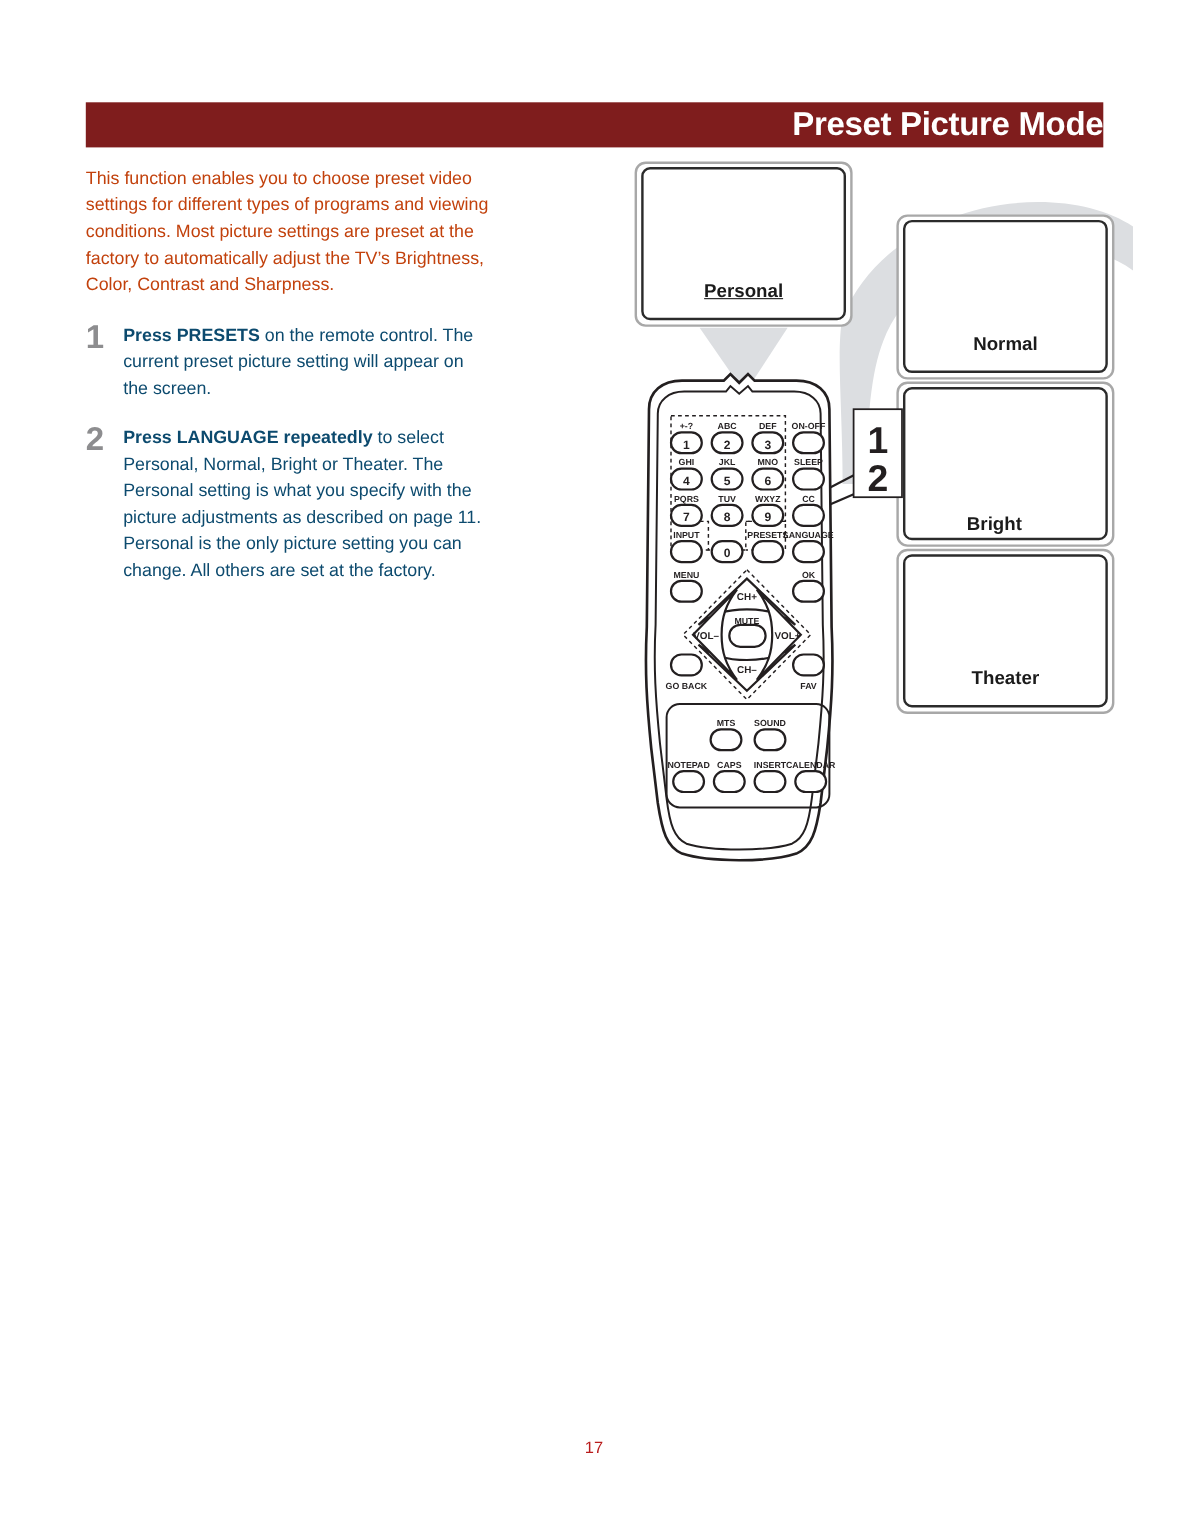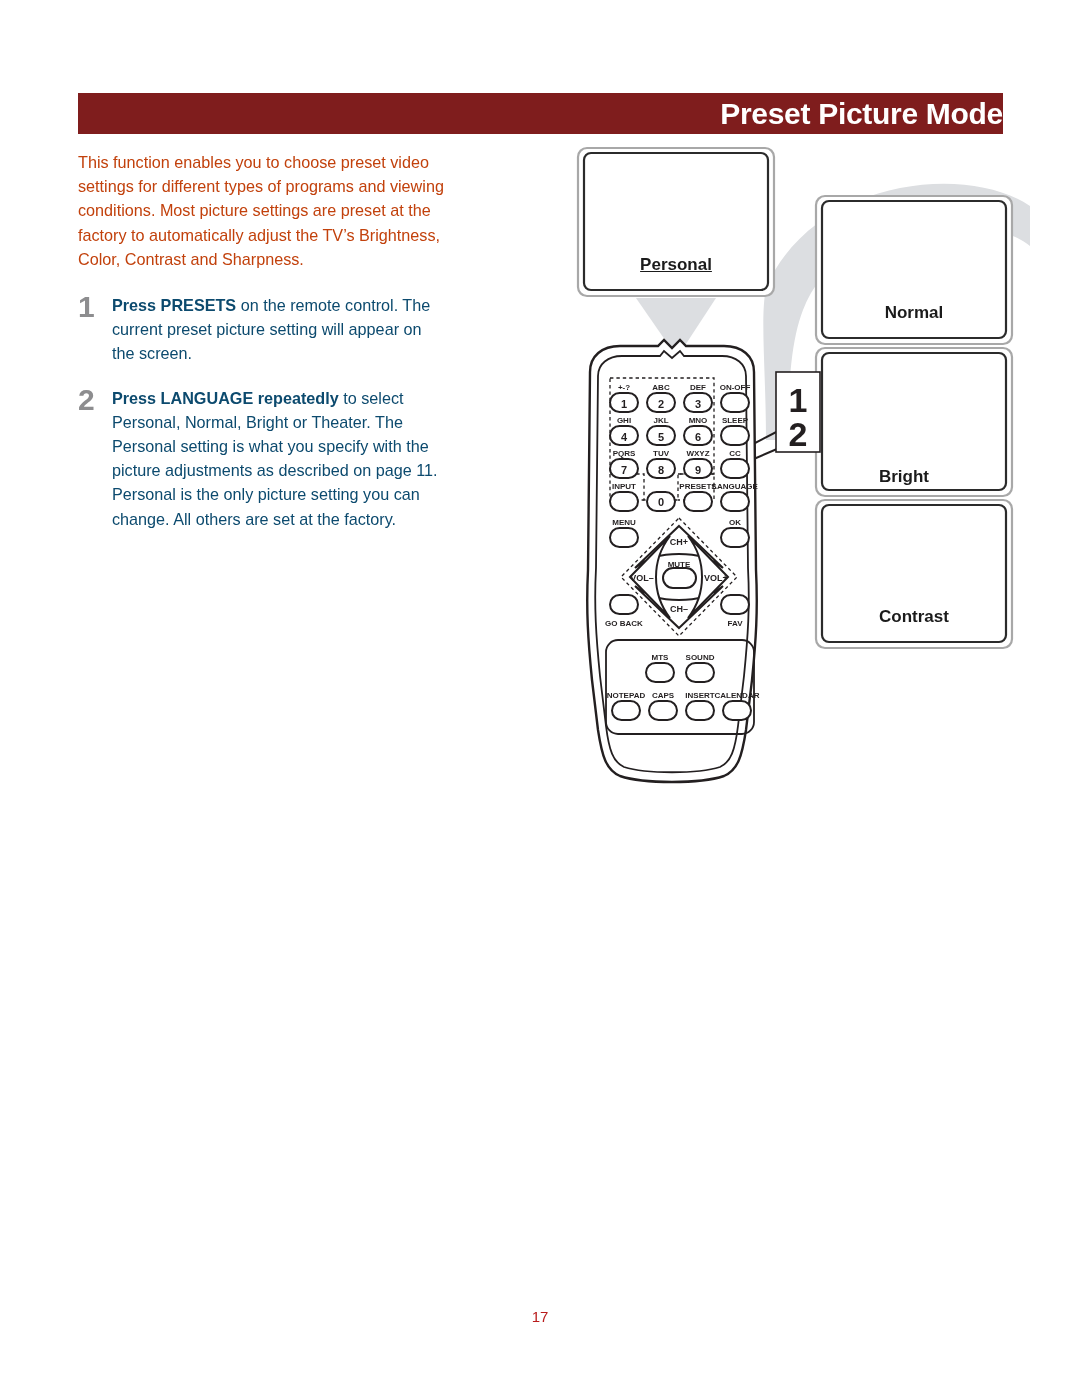--- a/index.html
+++ b/index.html
@@ -362,16 +362,16 @@
       <text class="lbl" x="177" y="558" font-size="8" text-anchor="middle">CALENDAR</text>
       <rect class="btn" x="163" y="561" width="28" height="19" rx="9.5"></rect>
     </g>
 
   </g>
 </svg>
 
   <div class="tv-label" style="left:24px;  top:115px; width:184px;text-decoration:underline;">Personal</div>
   <div class="tv-label" style="left:262px; top:163px; width:184px;">Normal</div>
   <div class="tv-label" style="left:262px; top:315px; width:164px;margin-top:12px;">Bright</div>
-  <div class="tv-label" style="left:262px; top:467px; width:184px;">Contrast</div>
+  <div class="tv-label" style="left:262px; top:467px; width:184px;">Theater</div>
 </div>
 
 <div id="page-number">17</div>
 
 </body></html>

